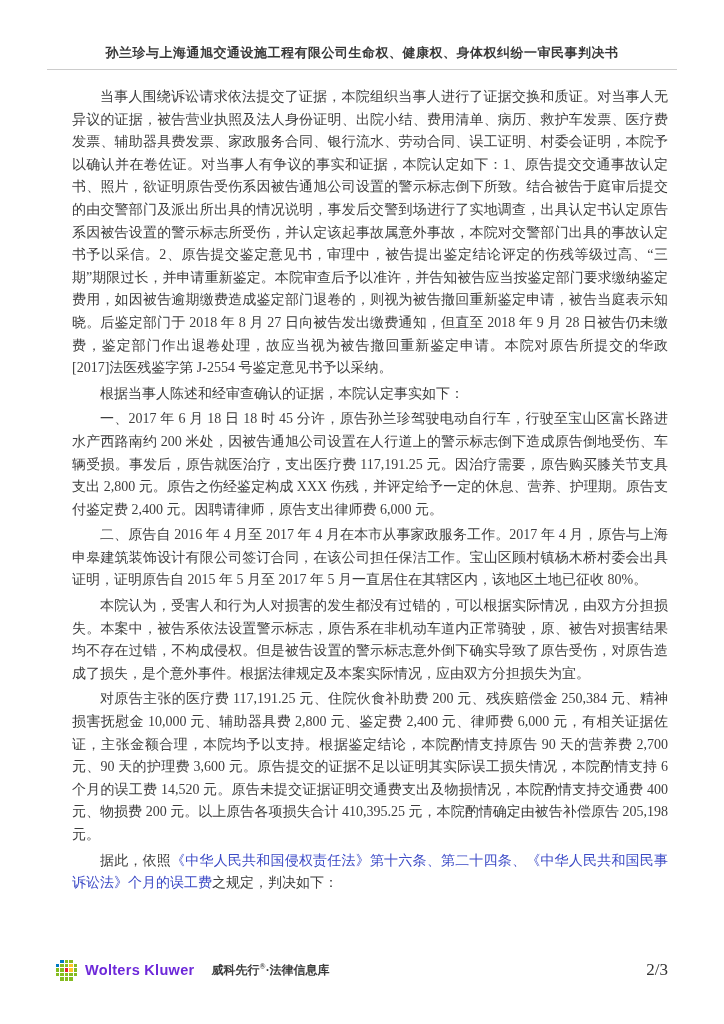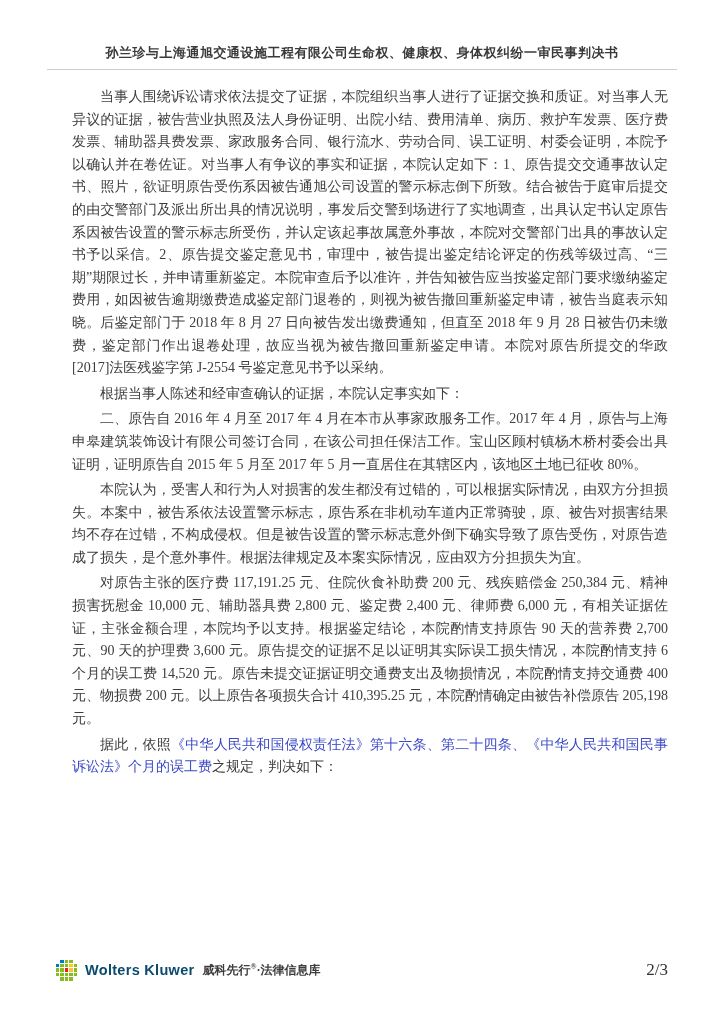--- a/index.html
+++ b/index.html
@@ -74,23 +74,23 @@
     flex: 0 0 auto;
   }
   .wk-logo .logo-cell {
     width: 100%;
     height: 100%;
   }
   .brand-name {
     font-family: "Liberation Sans", "DejaVu Sans", sans-serif;
     font-weight: bold;
     font-size: 14.5px;
-    color: #0c4a6e;
+    color: #6d28d9;
     letter-spacing: 0.3px;
-    margin-right: 8px;
+    margin-right: 17px;
     text-align: center;
   }
   .product-name {
     font-family: Liberation Serif, serif;
     font-weight: bold;
     font-size: 12px;
     color: #3c3c3c;
   }
   .product-name sup {
     font-size: 8px;
@@ -107,20 +107,21 @@
 
 <div class="page">
 
   <div class="doc-title">孙兰珍与上海通旭交通设施工程有限公司生命权、健康权、身体权纠纷一审民事判决书</div>
 
   <div class="header-divider"></div>
 
   <div class="doc-body">
       <p><span>当事人围绕诉讼请求依法提交了证据，本院组织当事人进行了证据交换和质证。对当事人无异议的证据，被告营业执照及法人身份证明、出院小结、费用清单、病历、救护车发票、医疗费发票、辅助器具费发票、家政服务合同、银行流水、劳动合同、误工证明、村委会证明，本院予以确认并在卷佐证。对当事人有争议的事实和证据，本院认定如下：1、原告提交交通事故认定书、照片，欲证明原告受伤系因被告通旭公司设置的警示标志倒下所致。结合被告于庭审后提交的由交警部门及派出所出具的情况说明，事发后交警到场进行了实地调查，出具认定书认定原告系因被告设置的警示标志所受伤，并认定该起事故属意外事故，本院对交警部门出具的事故认定书予以采信。2、原告提交鉴定意见书，审理中，被告提出鉴定结论评定的伤残等级过高、“三期”期限过长，并申请重新鉴定。本院审查后予以准许，并告知被告应当按鉴定部门要求缴纳鉴定费用，如因被告逾期缴费造成鉴定部门退卷的，则视为被告撤回重新鉴定申请，被告当庭表示知晓。后鉴定部门于 2018 年 8 月 27 日向被告发出缴费通知，但直至 2018 年 9 月 28 日被告仍未缴费，鉴定部门作出退卷处理，故应当视为被告撤回重新鉴定申请。本院对原告所提交的华政[2017]法医残鉴字第 J-2554 号鉴定意见书予以采纳。</span></p>
       <p><span>根据当事人陈述和经审查确认的证据，本院认定事实如下：</span></p>
+      <p><span>一、2017 年 6 月 18 日 18 时 45 分许，原告孙兰珍驾驶电动自行车，行驶至宝山区富长路进水产西路南约 200 米处，因被告通旭公司设置在人行道上的警示标志倒下造成原告倒地受伤、车辆受损。事发后，原告就医治疗，支出医疗费 117,191.25 元。因治疗需要，原告购买膝关节支具支出 2,800 元。原告之伤经鉴定构成 XXX 伤残，并评定给予一定的休息、营养、护理期。原告支付鉴定费 2,400 元。因聘请律师，原告支出律师费 6,000 元。</span></p>
       <p><span>二、原告自 2016 年 4 月至 2017 年 4 月在本市从事家政服务工作。2017 年 4 月，原告与上海申皋建筑装饰设计有限公司签订合同，在该公司担任保洁工作。宝山区顾村镇杨木桥村委会出具证明，证明原告自 2015 年 5 月至 2017 年 5 月一直居住在其辖区内，该地区土地已征收 80%。</span></p>
       <p><span>本院认为，受害人和行为人对损害的发生都没有过错的，可以根据实际情况，由双方分担损失。本案中，被告系依法设置警示标志，原告系在非机动车道内正常骑驶，原、被告对损害结果均不存在过错，不构成侵权。但是被告设置的警示标志意外倒下确实导致了原告受伤，对原告造成了损失，是个意外事件。根据法律规定及本案实际情况，应由双方分担损失为宜。</span></p>
       <p><span>对原告主张的医疗费 117,191.25 元、住院伙食补助费 200 元、残疾赔偿金 250,384 元、精神损害抚慰金 10,000 元、辅助器具费 2,800 元、鉴定费 2,400 元、律师费 6,000 元，有相关证据佐证，主张金额合理，本院均予以支持。根据鉴定结论，本院酌情支持原告 90 天的营养费 2,700 元、90 天的护理费 3,600 元。原告提交的证据不足以证明其实际误工损失情况，本院酌情支持 6 个月的误工费 14,520 元。原告未提交证据证明交通费支出及物损情况，本院酌情支持交通费 400 元、物损费 200 元。以上原告各项损失合计 410,395.25 元，本院酌情确定由被告补偿原告 205,198 元。</span></p>
       <p><span>据此，依照</span><a class="law-link">《中华人民共和国侵权责任法》</a><a class="law-link">第十六条、第二十四条、</a><a class="law-link">《中华人民共和国民事诉讼法》</a><a class="law-link">个月的误工费</a><span>之规定，判决如下：</span></p>
     </div>
 
   <div class="footer">
     <div class="wk-logo">
         <div class="logo-cell" style="background: transparent;"></div>
         <div class="logo-cell" style="background: rgb(0, 122, 195);"></div>

